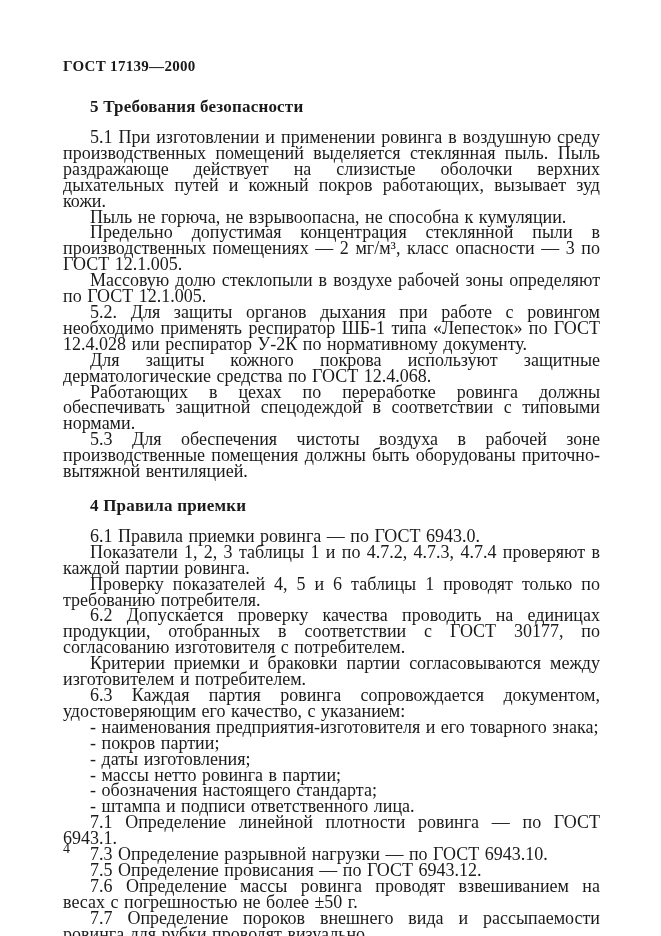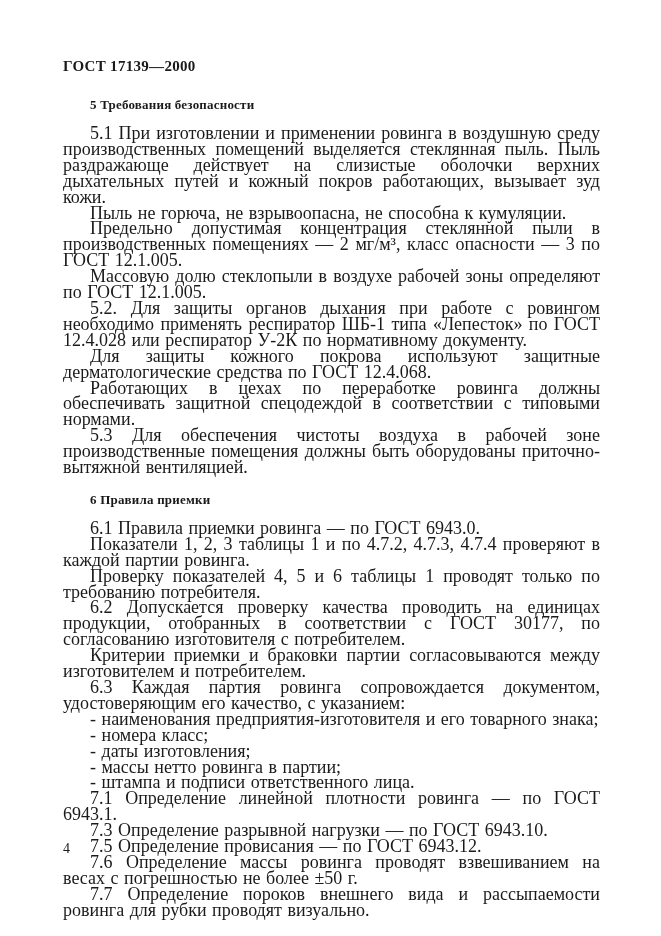--- a/index.html
+++ b/index.html
@@ -25,21 +25,21 @@
     top: 58px;
     width: 537px;
   }
   .doc-header {
     font-size: 15px;
     font-weight: bold;
     letter-spacing: 0.3px;
     margin: 0 0 22px 0;
   }
   .section-heading {
-    font-size: 13px;
+    font-size: 17px;
     font-weight: bold;
     margin: 16px 0 13px 0;
     padding-left: 27px;
     letter-spacing: 0.2px;
   }
   .section-heading:first-of-type {
     margin-top: 0;
   }
   .para {
     font-size: 18px;
@@ -65,31 +65,32 @@
     <div>
         <h2 class="section-heading">5 Требования безопасности</h2>
         <p class="para">5.1 При изготовлении и применении ровинга в воздушную среду производственных помещений выделяется стеклянная пыль. Пыль раздражающе действует на слизистые оболочки верхних дыхательных путей и кожный покров работающих, вызывает зуд кожи.</p>
         <p class="para">Пыль не горюча, не взрывоопасна, не способна к кумуляции.</p>
         <p class="para">Предельно допустимая концентрация стеклянной пыли в производственных помещениях — 2 мг/м³, класс опасности — 3 по ГОСТ 12.1.005.</p>
         <p class="para">Массовую долю стеклопыли в воздухе рабочей зоны определяют по ГОСТ 12.1.005.</p>
         <p class="para">5.2. Для защиты органов дыхания при работе с ровингом необходимо применять респиратор ШБ-1 типа «Лепесток» по ГОСТ 12.4.028 или респиратор У-2К по нормативному документу.</p>
         <p class="para">Для защиты кожного покрова используют защитные дерматологические средства по ГОСТ 12.4.068.</p>
         <p class="para">Работающих в цехах по переработке ровинга должны обеспечивать защитной спецодеждой в соответствии с типовыми нормами.</p>
         <p class="para">5.3 Для обеспечения чистоты воздуха в рабочей зоне производственные помещения должны быть оборудованы приточно-вытяжной вентиляцией.</p>
-        <h2 class="section-heading">6 Правила приемки</h2>
+        <h2 class="section-heading">4 Правила приемки</h2>
         <p class="para">6.1 Правила приемки ровинга — по ГОСТ 6943.0.</p>
         <p class="para">Показатели 1, 2, 3 таблицы 1 и по 4.7.2, 4.7.3, 4.7.4 проверяют в каждой партии ровинга.</p>
         <p class="para">Проверку показателей 4, 5 и 6 таблицы 1 проводят только по требованию потребителя.</p>
         <p class="para">6.2 Допускается проверку качества проводить на единицах продукции, отобранных в соответствии с ГОСТ 30177, по согласованию изготовителя с потребителем.</p>
         <p class="para">Критерии приемки и браковки партии согласовываются между изготовителем и потребителем.</p>
         <p class="para">6.3 Каждая партия ровинга сопровождается документом, удостоверяющим его качество, с указанием:</p>
         <p class="para">- наименования предприятия-изготовителя и его товарного знака;</p>
-        <p class="para">- номера класс;</p>
+        <p class="para">- покров партии;</p>
         <p class="para">- даты изготовления;</p>
         <p class="para">- массы нетто ровинга в партии;</p>
+        <p class="para">- обозначения настоящего стандарта;</p>
         <p class="para">- штампа и подписи ответственного лица.</p>
         <p class="para">7.1 Определение линейной плотности ровинга — по ГОСТ 6943.1.</p>
         <p class="para">7.3 Определение разрывной нагрузки — по ГОСТ 6943.10.</p>
         <p class="para">7.5 Определение провисания — по ГОСТ 6943.12.</p>
         <p class="para">7.6 Определение массы ровинга проводят взвешиванием на весах с погрешностью не более ±50 г.</p>
         <p class="para">7.7 Определение пороков внешнего вида и рассыпаемости ровинга для рубки проводят визуально.</p>
       </div>
   </div>
   <div class="page-number">4</div>
 </div>

